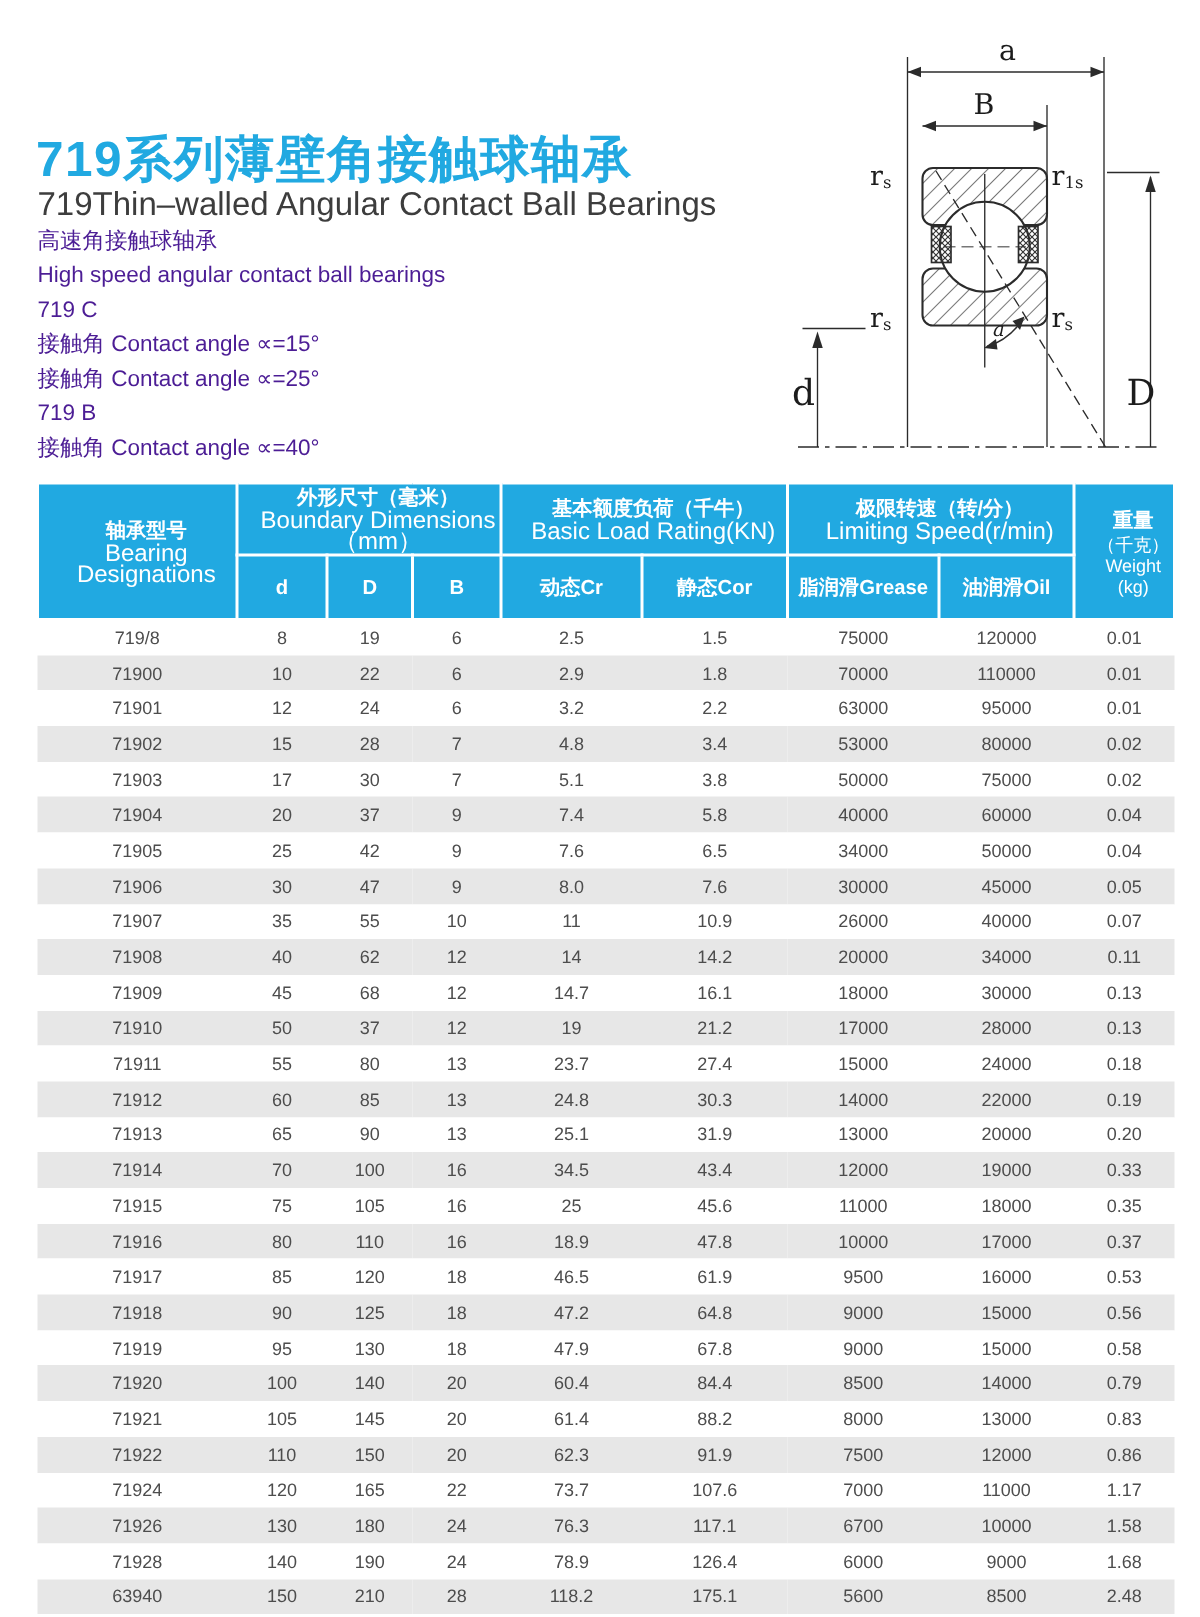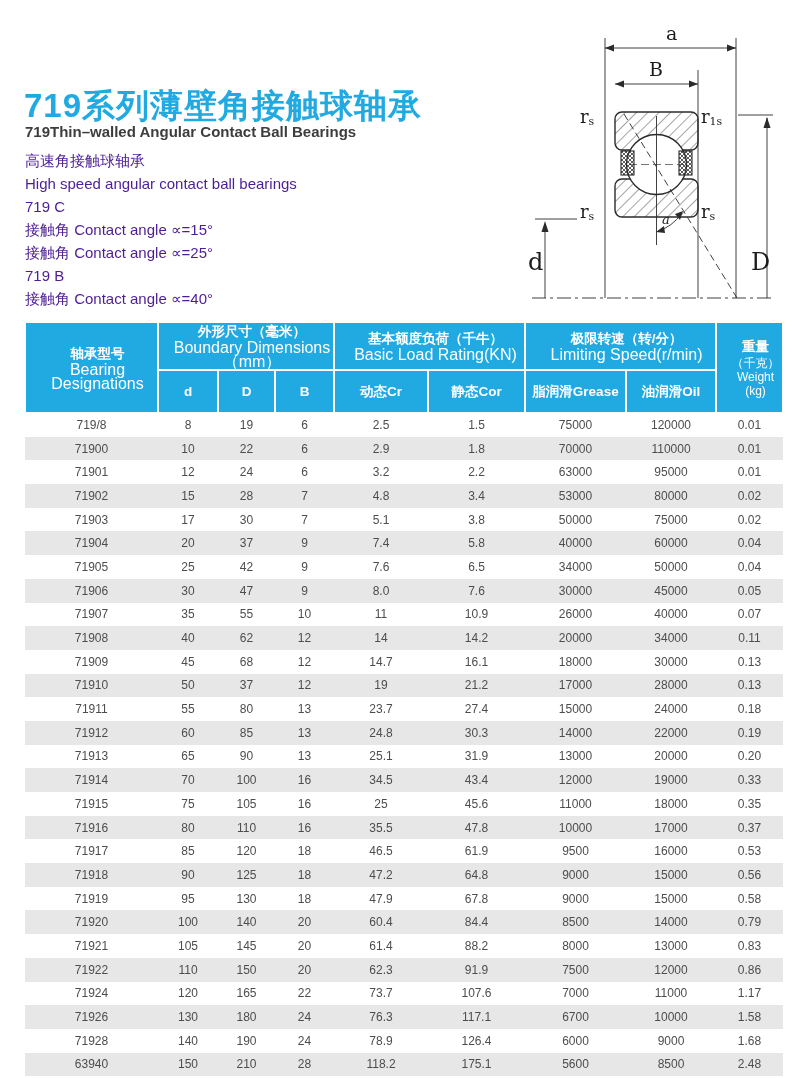--- a/index.html
+++ b/index.html
@@ -7,21 +7,21 @@
   body { font-family:"Liberation Sans", sans-serif; }
   .page { position:relative; width:800px; height:1078px; background:#fff; overflow:hidden; }
 
   .page-title {
     position:absolute; left:24px; top:84px;
     font-size:33px; font-weight:bold; color:#21a9e1; letter-spacing:1px;
     white-space:nowrap;
   }
   .page-subtitle {
     position:absolute; left:25px; top:123px;
-    font-size:15px; color:#3d3d3d; white-space:nowrap;font-weight:bold;
+    font-size:22px; color:#3d3d3d; white-space:nowrap;
   }
   .desc {
     position:absolute; left:25px; top:149px;
     font-size:15px; color:#4c1d95; line-height:23px; white-space:nowrap;
   }
 
   .diagram { position:absolute; left:520px; top:2px; width:272px; height:308px; }
   .diagram svg { width:100%; height:100%; }
   .thin  { stroke:#2b2b2b; stroke-width:0.9; fill:none; }
   .dash  { stroke-dasharray:7 4; }
@@ -360,21 +360,21 @@
           <td>45.6</td>
           <td>11000</td>
           <td>18000</td>
           <td>0.35</td>
         </tr>
         <tr>
           <td>71916</td>
           <td>80</td>
           <td>110</td>
           <td>16</td>
-          <td>35.5</td>
+          <td>18.9</td>
           <td>47.8</td>
           <td>10000</td>
           <td>17000</td>
           <td>0.37</td>
         </tr>
         <tr>
           <td>71917</td>
           <td>85</td>
           <td>120</td>
           <td>18</td>

